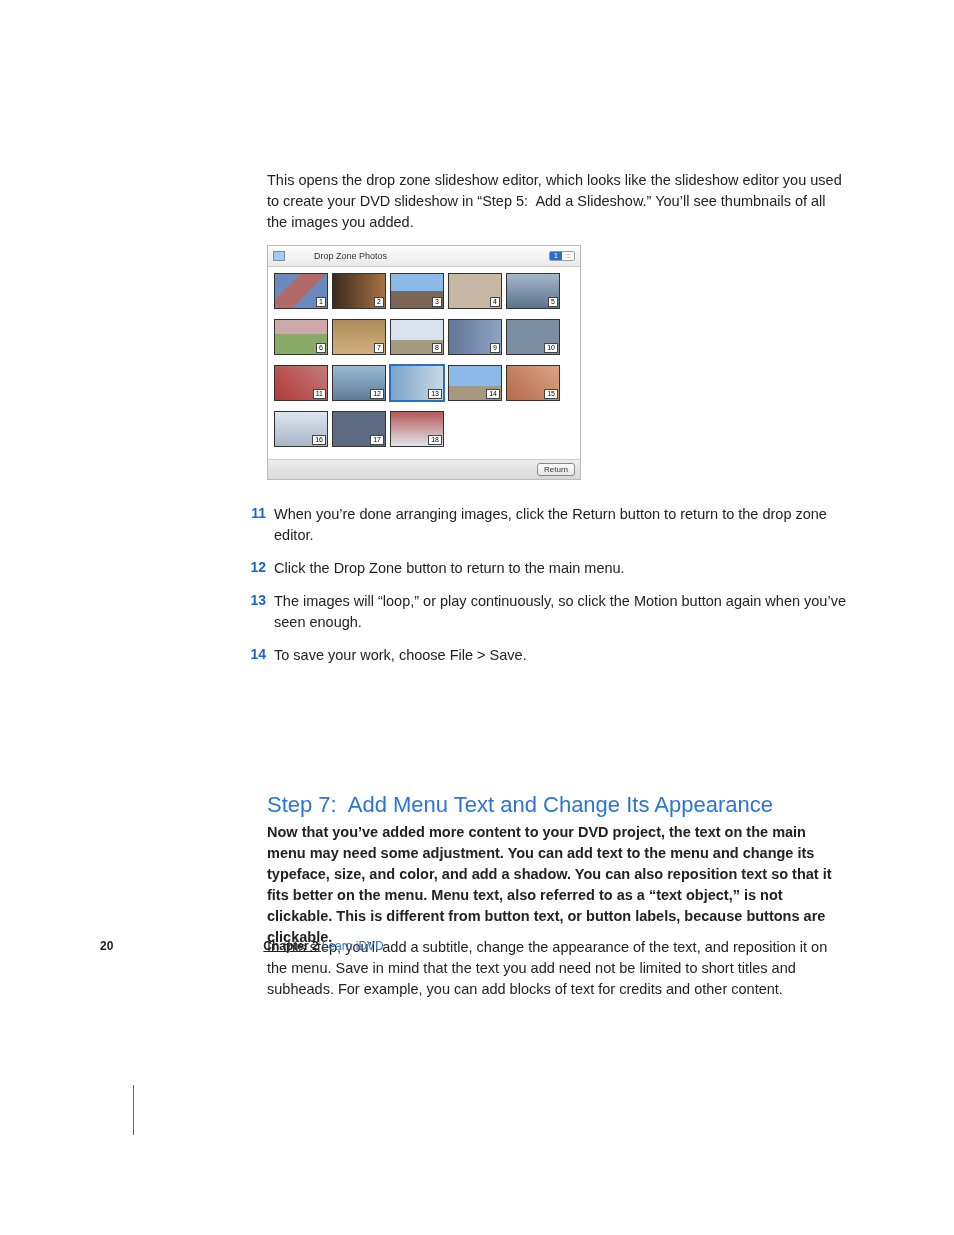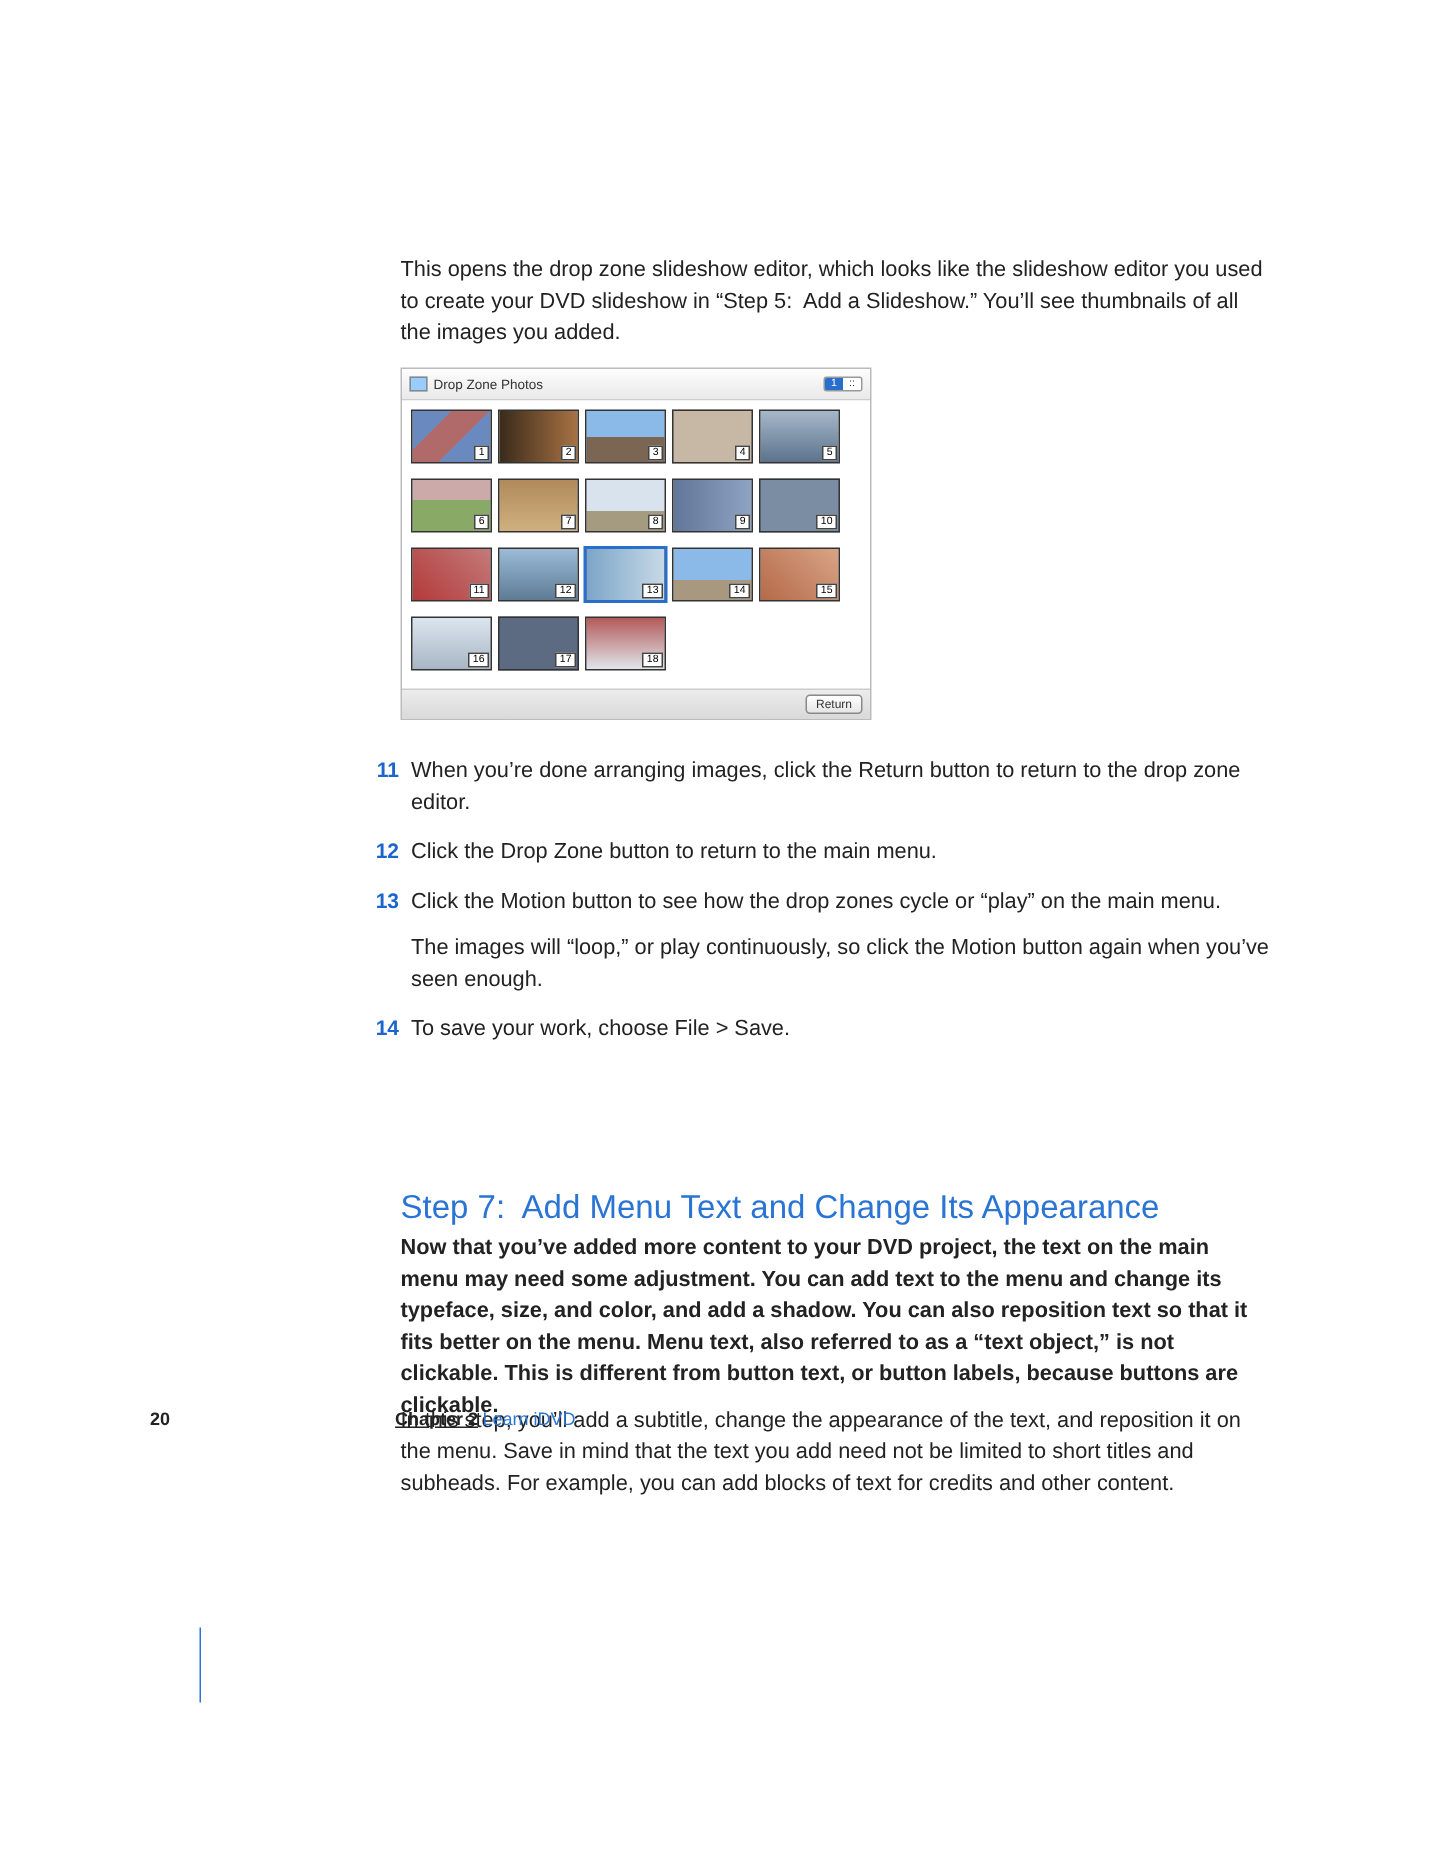--- a/index.html
+++ b/index.html
@@ -36,20 +36,21 @@
     background: #fff;
     font-size: 9px;
   }
   .editor-titlebar {
     display: flex;
     align-items: center;
     padding: 3px 5px;
     background: linear-gradient(#fdfdfd,#e9e9e9);
     border-bottom: 1px solid #ccc;
     height: 14px;
+    gap: 25px;
   }
   .tb-icon {
     width: 10px; height: 8px;
     border: 1px solid #888;
     background: #9cf;
     margin-right: 4px;
     display:inline-block;
   }
   .tb-title { color:#333; font-size:9px; }
   .tb-spacer { flex:1; }
@@ -279,21 +280,20 @@
   </div>
   <div class="step-item">
     <div class="step-num">12</div>
     <div class="step-body">
       <p>Click the Drop Zone button to return to the main menu.</p>
     </div>
   </div>
   <div class="step-item">
     <div class="step-num">13</div>
     <div class="step-body">
-      <p>Click the Motion button to see how the drop zones cycle or “play” on the main menu.</p>
       <p>The images will “loop,” or play continuously, so click the Motion button again when you’ve seen enough.</p>
     </div>
   </div>
   <div class="step-item">
     <div class="step-num">14</div>
     <div class="step-body">
       <p>To save your work, choose File &gt; Save.</p>
     </div>
   </div>
 </div>

